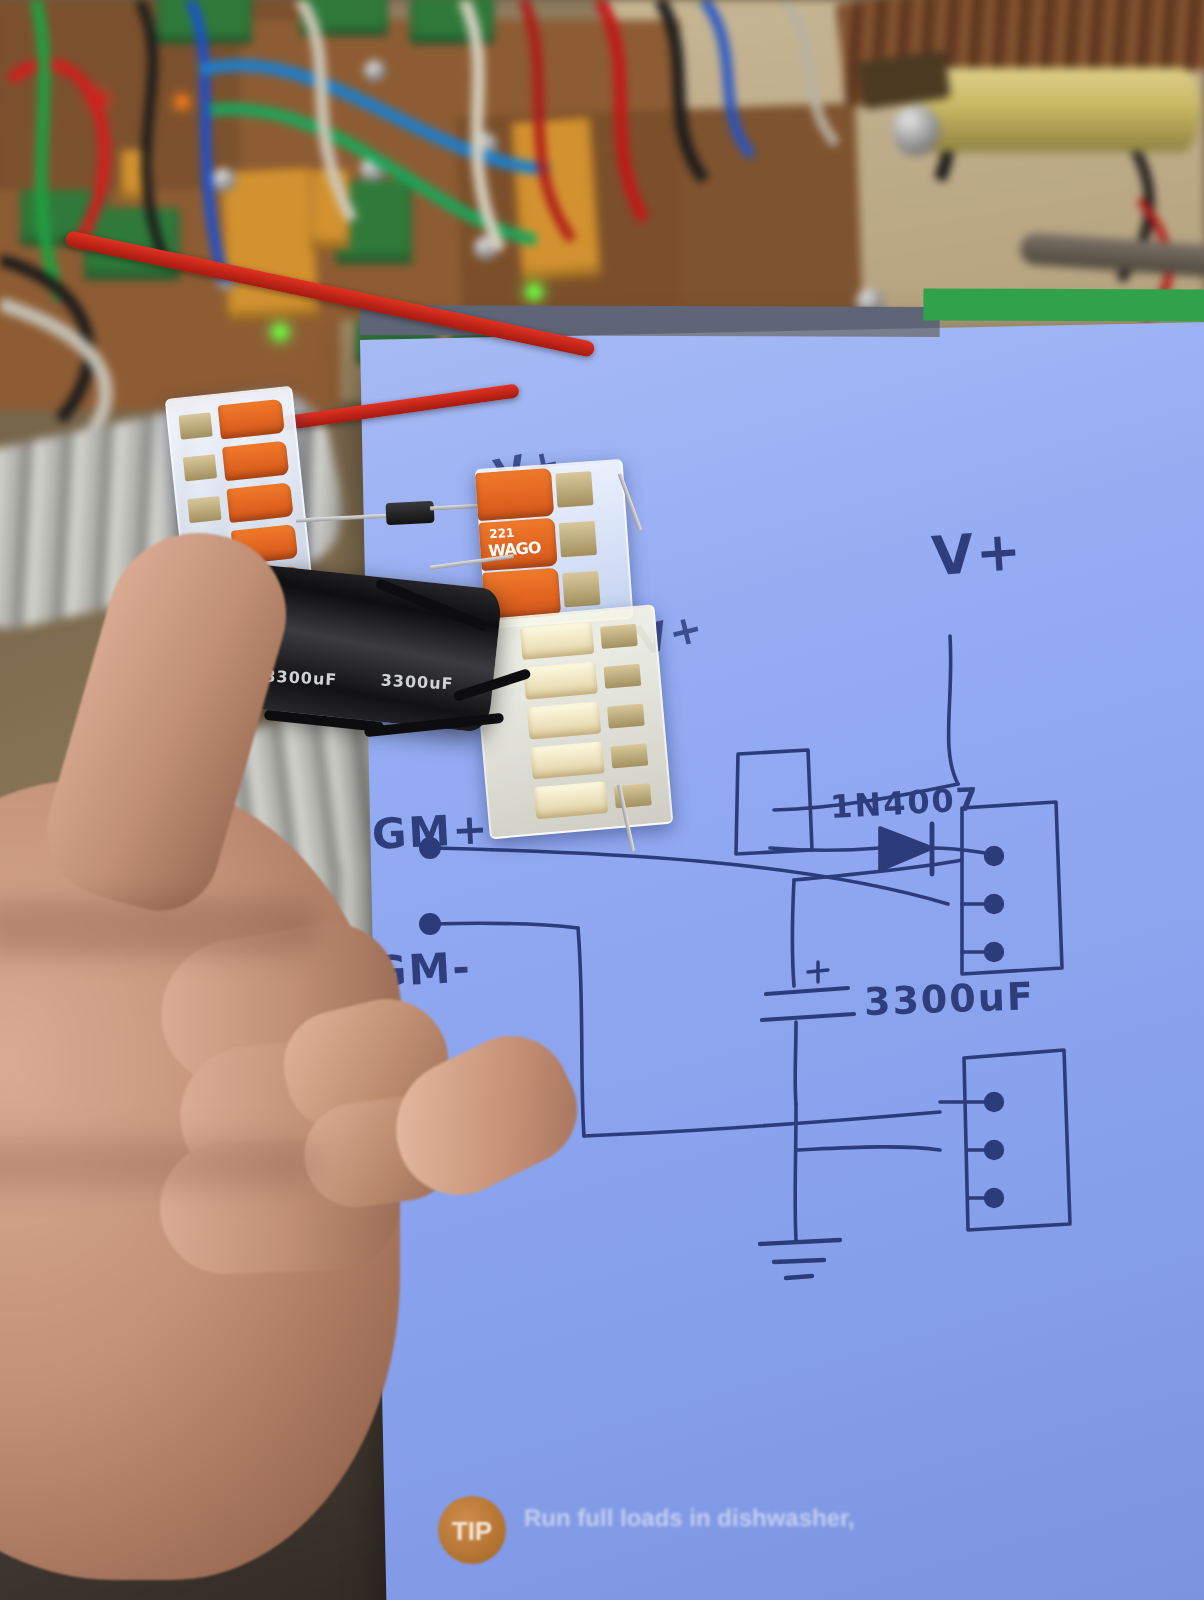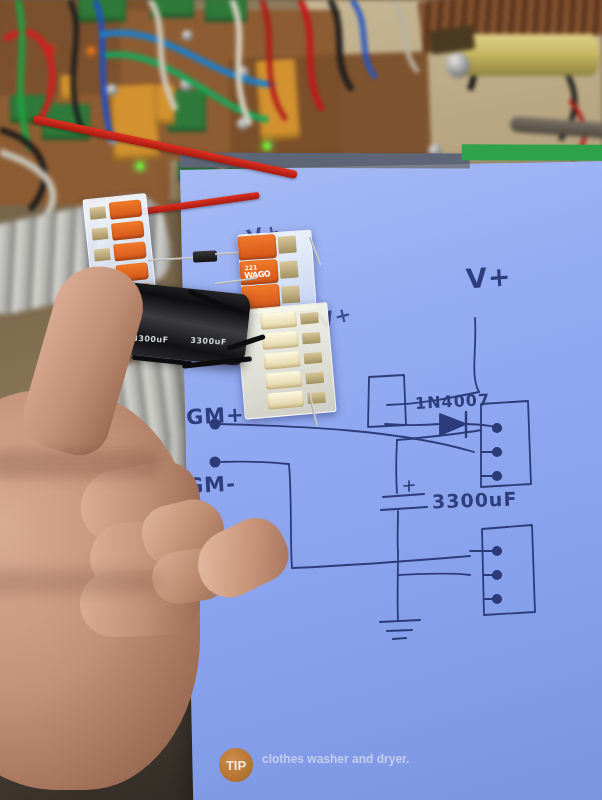--- a/index.html
+++ b/index.html
@@ -230,21 +230,21 @@
   <div class="hw" style="left:415px;top:392px;font-size:16px;transform:rotate(-3deg);">1N4007</div>
   <div class="hw" style="left:432px;top:489px;font-size:19px;transform:rotate(-2deg);">3300uF</div>
   <div class="hw" style="left:186px;top:404px;font-size:21px;transform:rotate(-3deg);">GM+</div>
   <div class="hw" style="left:186px;top:473px;font-size:21px;transform:rotate(-3deg);">GM-</div>
 
   <div class="hw" style="left:247px;top:222px;font-size:20px;transform:rotate(-12deg);opacity:.85;">V+</div>
   <div class="hw" style="left:318px;top:305px;font-size:20px;transform:rotate(-14deg);opacity:.85;">V+</div>
 
   <div class="tipbadge" style="left:219px;top:748px;width:34px;height:34px;font-size:13px;">TIP</div>
   <div class="tiptext" style="left:262px;top:752px;width:230px;">
-    <div>clothes washer and dryer.</div>
+    <div>Run full loads in dishwasher,</div>
   </div>
 
   <div class="redwire" style="left:140px;top:200px;width:120px;height:7px;transform:rotate(-8deg);"></div>
   <div class="redwire" style="left:30px;top:143px;width:270px;height:8px;transform:rotate(12deg);"></div>
 
   <div style="position:absolute;left:88px;top:196px;width:62px;height:112px;transform:rotate(-6deg);">
     <div class="wago-body" style="left:0;top:0;width:62px;height:112px;"></div>
     <div class="lever-orange" style="left:26px;top:6px;width:32px;height:17px;"></div>
     <div class="lever-orange" style="left:26px;top:27px;width:32px;height:17px;"></div>
     <div class="lever-orange" style="left:26px;top:48px;width:32px;height:17px;"></div>

